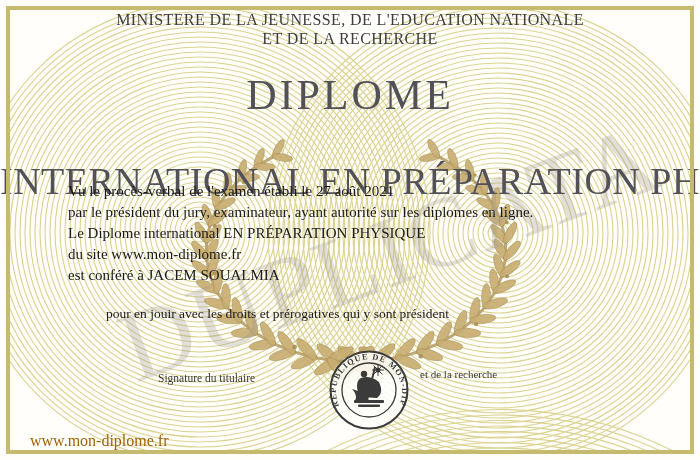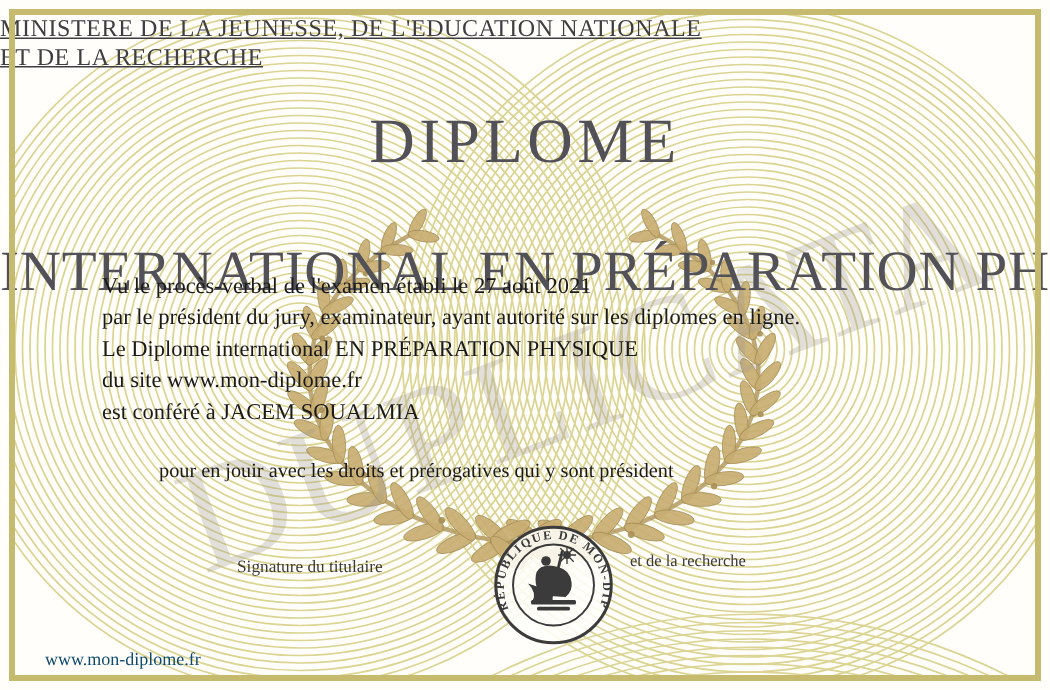--- a/index.html
+++ b/index.html
@@ -39,25 +39,25 @@
     user-select: none;
   }
   svg.seal-svg {
     position: absolute;
     left: 0; top: 0;
     z-index: 3;
   }
   .txt { position: absolute; z-index: 4; white-space: nowrap; }
   .header-block {
     left: 0; right: 0; top: 10px;
+    text-align: center;
     font-size: 16px;
     line-height: 19px;
     letter-spacing: 0.4px;
     color: #3d3d42;
-    text-decoration: underline;
   }
   .title {
     left: 0; right: 0; top: 71px;
     text-align: center;
     font-size: 42px;
     letter-spacing: 3px;
     color: #515157;
   }
   .subtitle {
     left: 0; right: 0; top: 123px;
@@ -84,22 +84,22 @@
     color: #3a3a3a;
   }
   .ministry-block {
     left: 420px; top: 365px;
     font-size: 11px;
     line-height: 19px;
     color: #3a3a3a;
   }
   .website {
     left: 30px; top: 432px;
-    font-size: 12px;
-    color: #0c4a6e;
+    font-size: 16px;
+    color: #a16207;
   }
   .serial {
     right: 14px; top: 432px;
     font-size: 12px;
     color: #222222;
   }
 </style>
 </head>
 <body>
 

